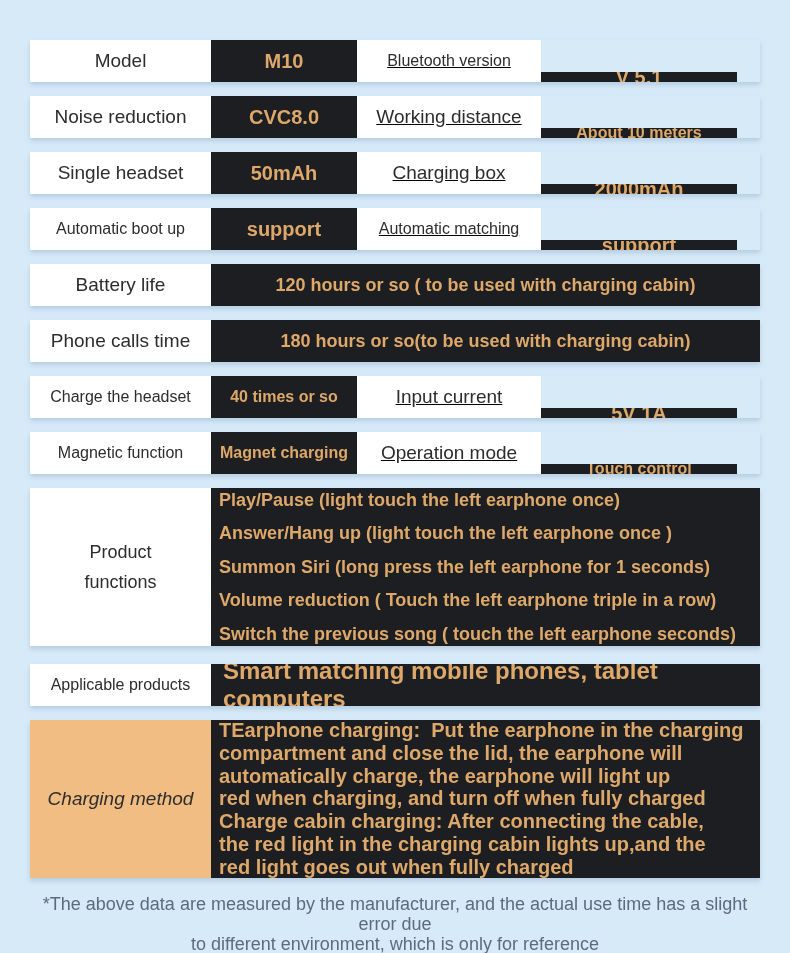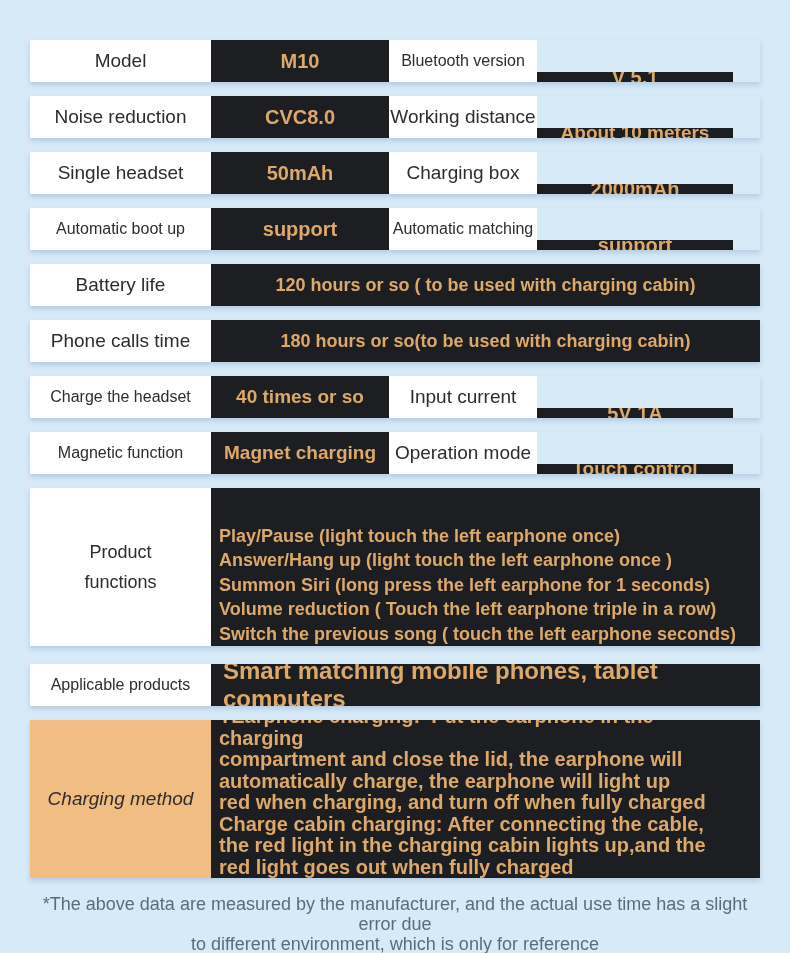--- a/index.html
+++ b/index.html
@@ -35,55 +35,55 @@
   .cell {
     display: flex;
     align-items: center;
     justify-content: center;
     overflow: hidden;
   }
   .cell.light { background: var(--white); }
   .cell.dark  { background: var(--black); }
   .cell.tan   { background: var(--tan); font-style: italic; }
   .w-l1 { width: 181px; flex: none; }
-  .w-v1 { width: 178px; flex: none; }
-  .w-l2 { width: 148px; flex: none; }
+  .w-v1 { width: 146px; flex: none; }
+  .w-l2 { width: 184px; flex: none; text-decoration: underline; }
   .w-v2 { width: 196px; flex: none; margin-top: 32px; }
   .w-wide { width: 549px; flex: none; }
   .lbl {
     font-size: 19px;
     color: var(--label);
     text-align: center;
     line-height: 1.2;
   }
   .lbl.sm { font-size: 16px; }
   .lbl.wrap2 { max-width: 104px; line-height: 30px; font-size: 18px; }
   .val {
     font-size: 20px;
     font-weight: bold;
     color: var(--gold);
     text-align: center;
     white-space: pre-wrap;
   }
-  .val.sm { font-size: 19px; }
+  .val.sm { font-size: 16px; }
   .val-wide {
     font-size: 18px;
     font-weight: bold;
     color: var(--gold);
     white-space: pre-wrap;
   }
   .cell.left { justify-content: flex-start; padding-left: 12px; }
   .cell.left .val-wide { font-size: 24px; }
   .textblock {
     display: flex;
     flex-direction: column;
-    justify-content: flex-end;
+    justify-content: space-between;
     align-items: flex-start;
     padding-left: 8px;
-    padding-right: 20px;
+    padding-right: 0;
   }
   .pf-line {
     font-size: 18px;
     line-height: 24.5px;
     font-weight: bold;
     color: var(--gold);
     white-space: pre-wrap;
   }
   .cm-line {
     font-size: 20px;

